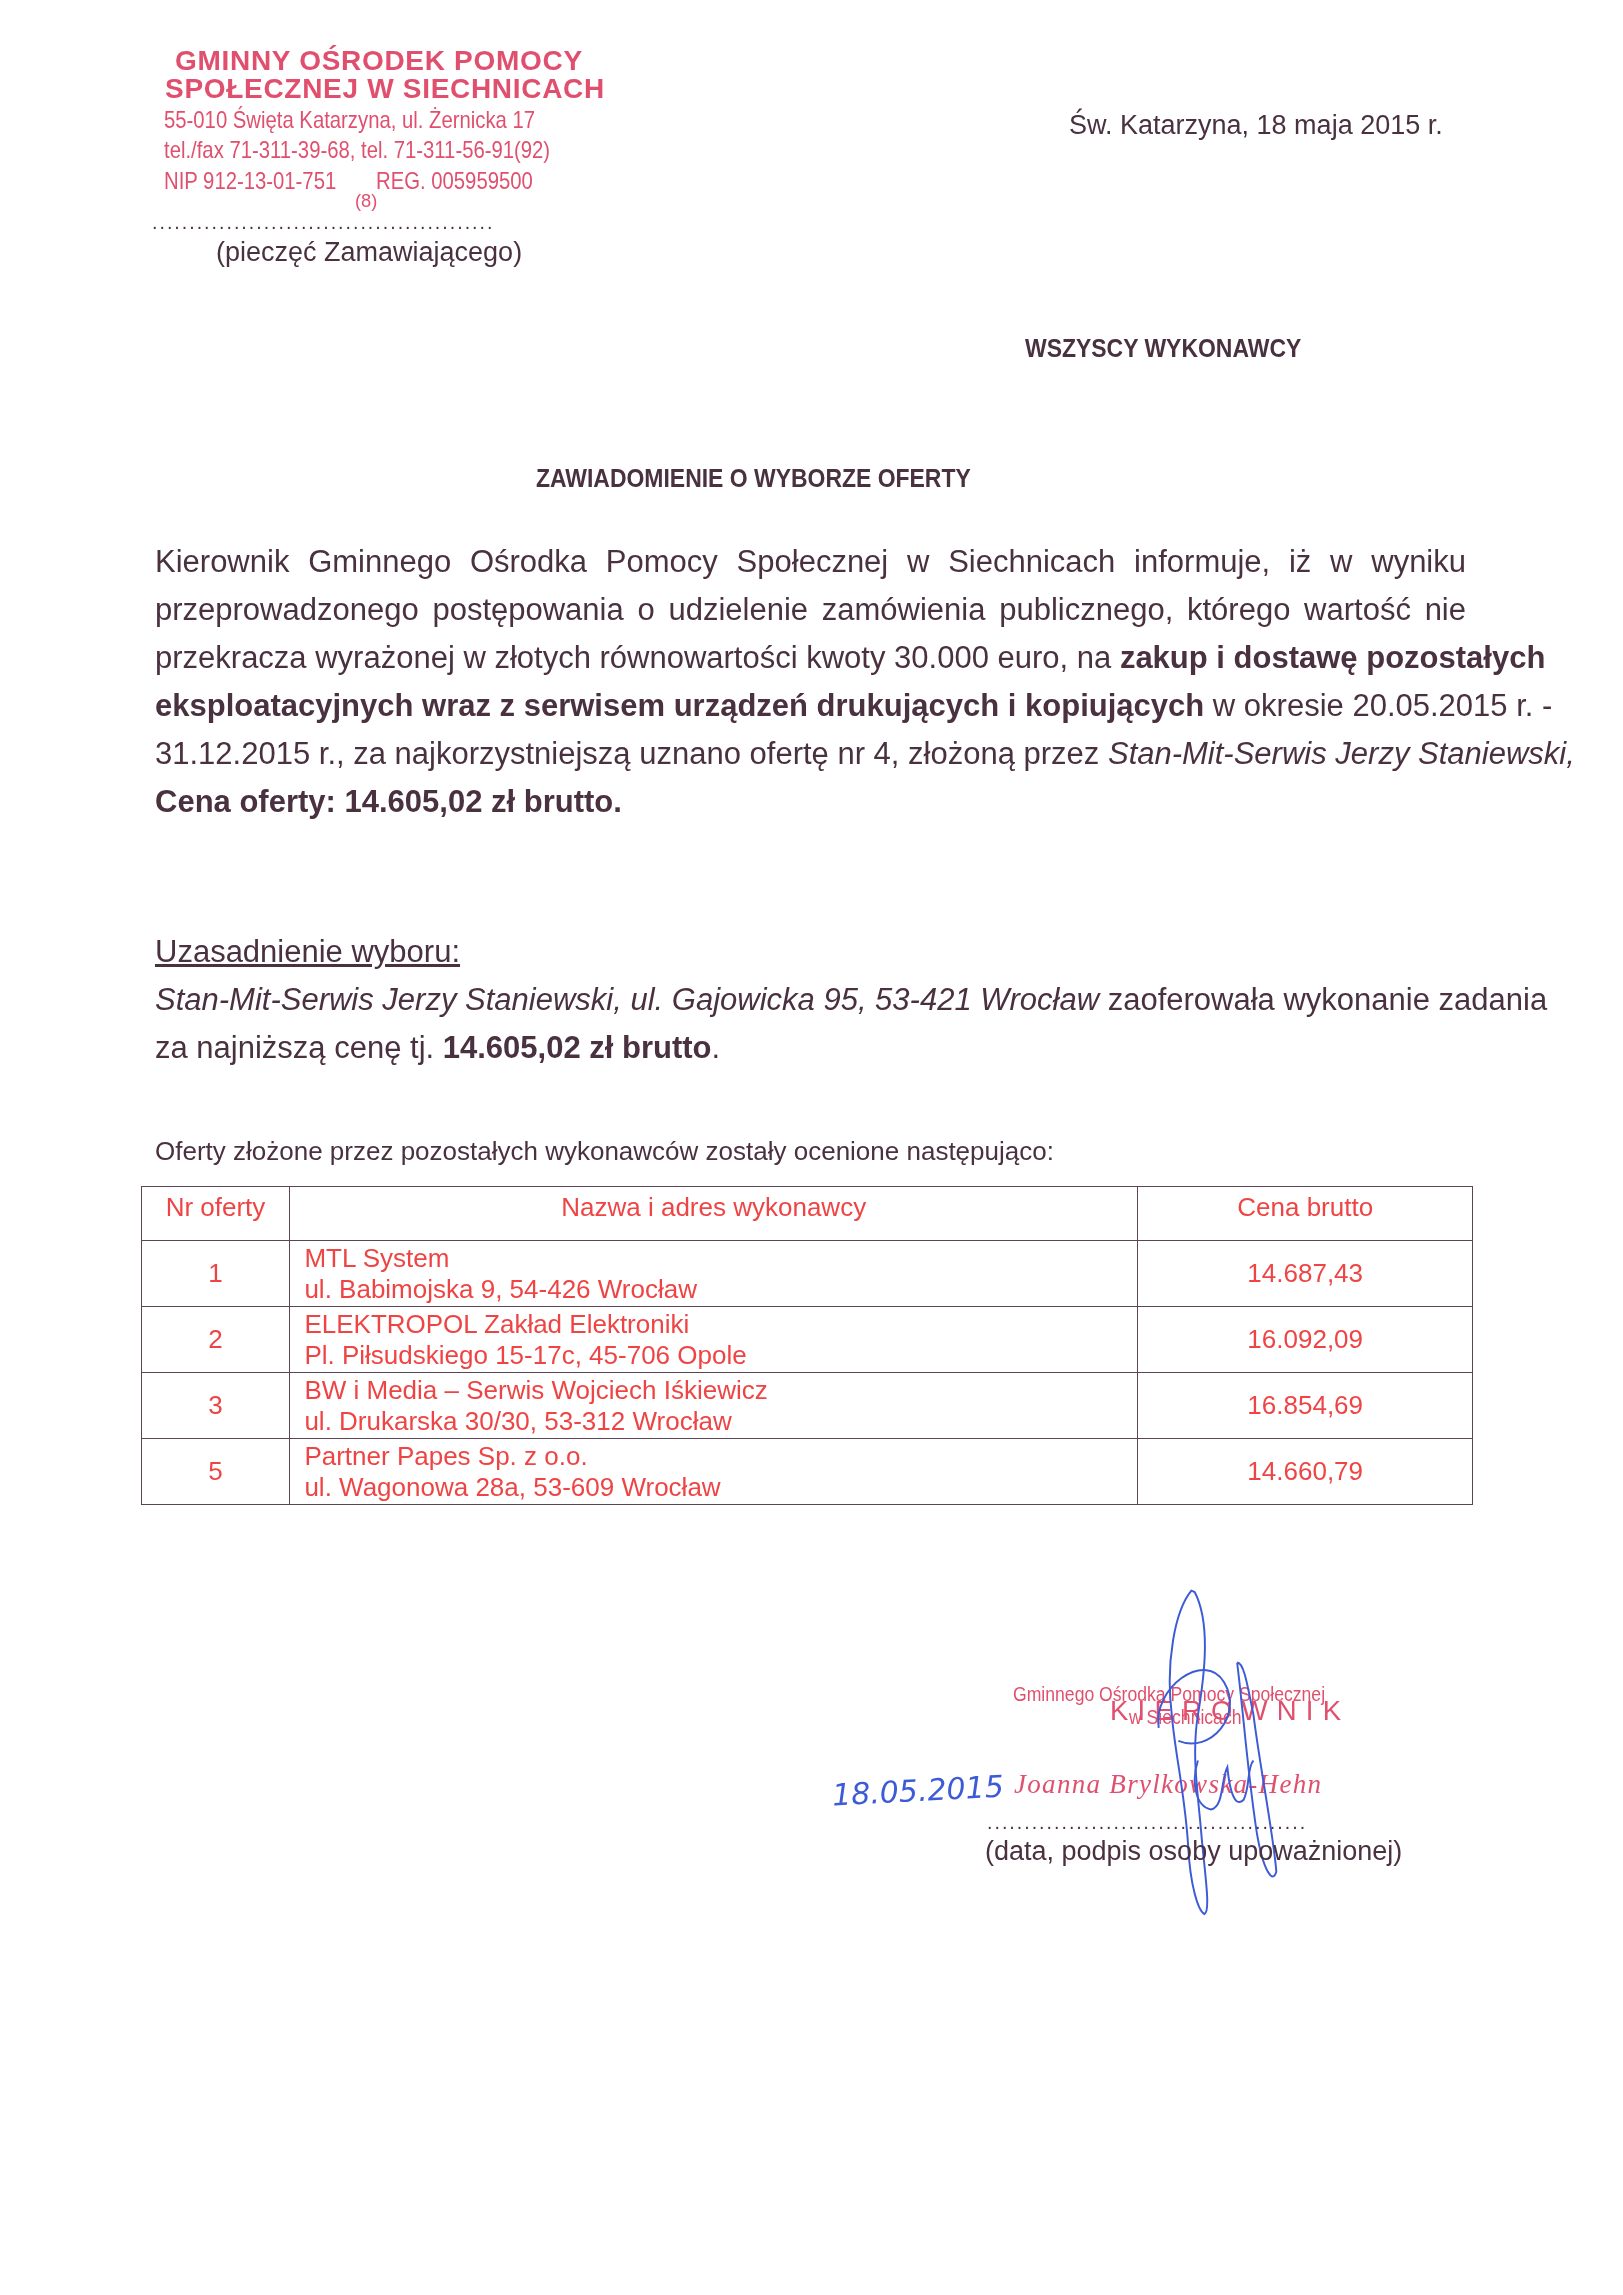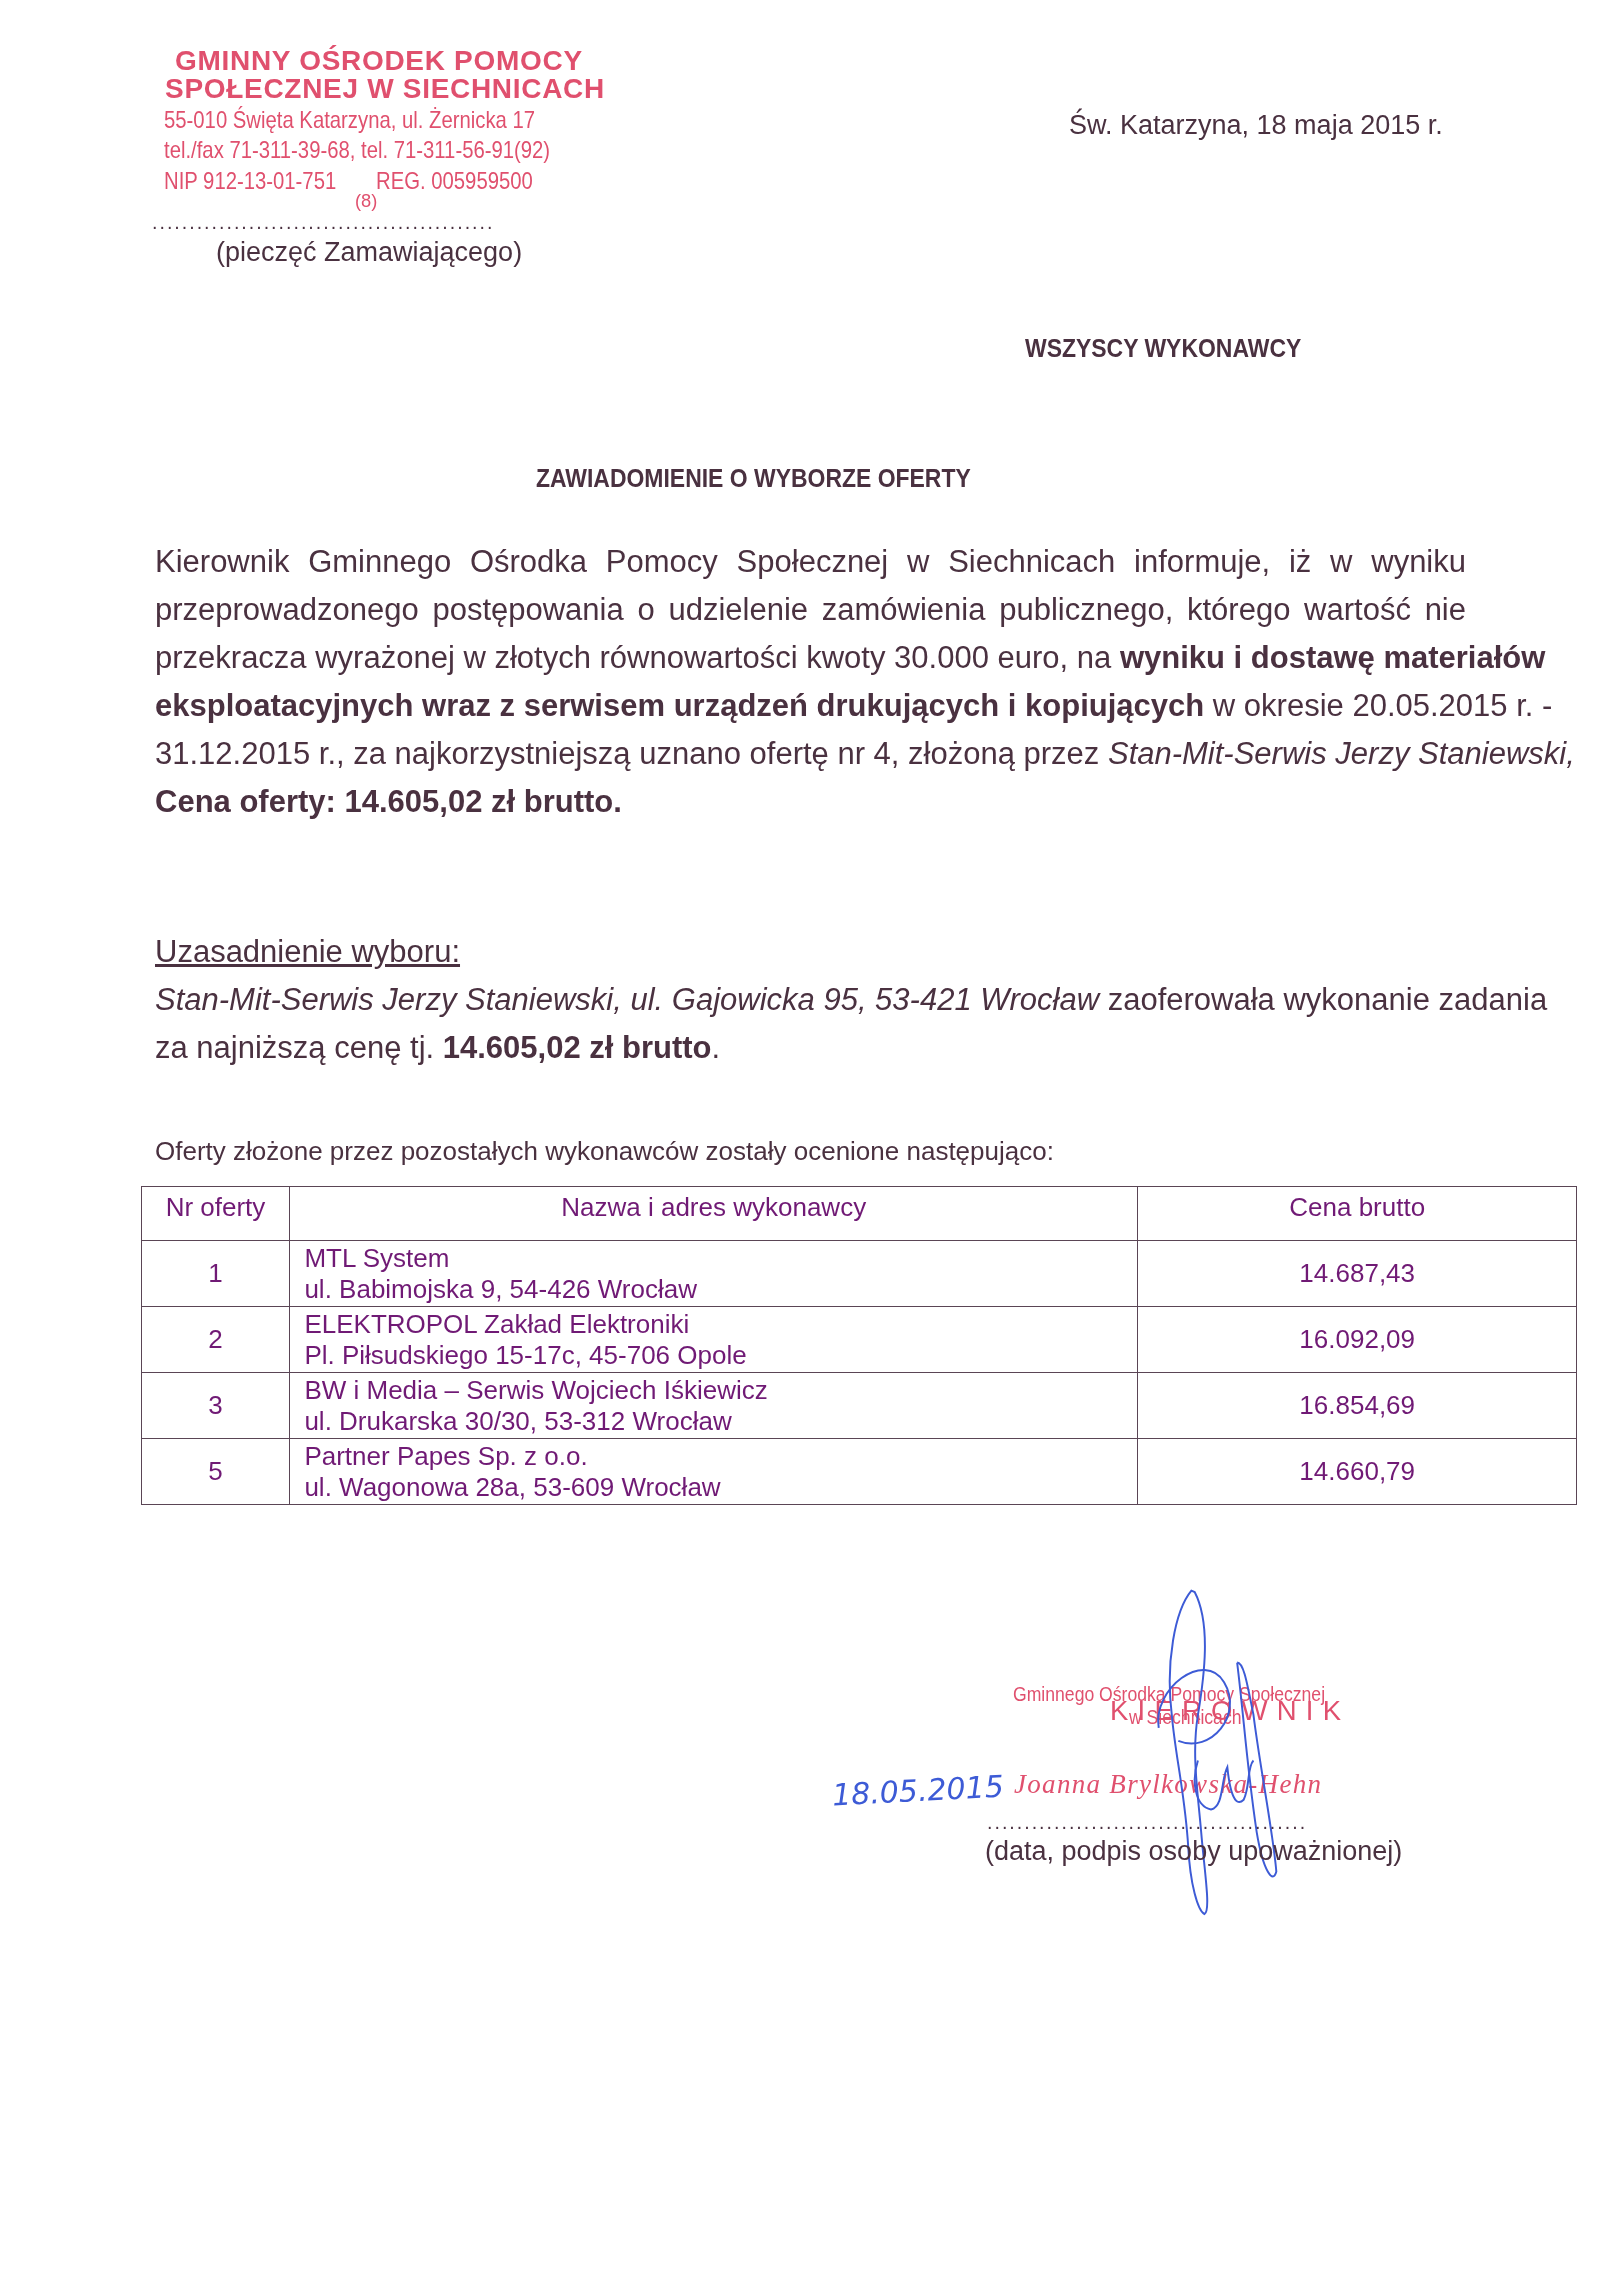--- a/index.html
+++ b/index.html
@@ -17,22 +17,22 @@
   .date { font-size:27px; }
   .heading { font-weight:bold; font-size:25.5px; transform:scaleX(0.9); transform-origin:left; }
 
   .para { position:absolute; left:155px; width:1311px; font-size:31px; line-height:48px; }
   .just { text-align:justify; text-align-last:justify; display:block; white-space:nowrap; }
   .line { display:block; white-space:nowrap; height:48px; }
   .b { font-weight:bold; }
   .i { font-style:italic; }
   .u { text-decoration:underline; }
 
-  table.offers { position:absolute; left:141px; top:1186px; width:1436px;
-                 border-collapse:collapse; font-size:26px; color:#701a75; }
+  table.offers { position:absolute; left:141px; top:1186px; width:1332px;
+                 border-collapse:collapse; font-size:26px; color:#ef4444; }
   table.offers td, table.offers th { border:1.6px solid #5a4555; padding:0; font-weight:normal; }
   table.offers th { height:48px; vertical-align:top; padding-top:5.2px; }
   table.offers td { height:65px; }
   .c1 { width:147px; text-align:center; }
   .c2 { width:833px; padding-left:14.4px !important; line-height:31px; }
   .c3 { text-align:center; }
 
   .kier { color:#e0506e; }
   .kier-title { font-size:27.5px; letter-spacing:9.2px; }
   .kier-org { font-size:20px; transform:scaleX(0.88); transform-origin:left; }
@@ -56,21 +56,21 @@
 
 <div class="abs date" style="left:1069px; top:110px;">Św. Katarzyna, 18 maja 2015 r.</div>
 
 <div class="abs heading" style="left:1025px; top:334px;">WSZYSCY WYKONAWCY</div>
 
 <div class="abs heading" style="left:536px; top:464px;">ZAWIADOMIENIE O WYBORZE OFERTY</div>
 
 <div class="para" style="top:538px;">
   <span class="just">Kierownik Gminnego Ośrodka Pomocy Społecznej w Siechnicach informuje, iż w wyniku</span>
   <span class="just">przeprowadzonego postępowania o udzielenie zamówienia publicznego, którego wartość nie</span>
-  <span class="just"><span>przekracza wyrażonej w złotych równowartości kwoty 30.000 euro, na </span><span class="b">wyniku i dostawę materiałów</span></span>
+  <span class="just"><span>przekracza wyrażonej w złotych równowartości kwoty 30.000 euro, na </span><span class="b">zakup i dostawę pozostałych</span></span>
   <span class="just"><span class="b">eksploatacyjnych wraz z serwisem urządzeń drukujących i kopiujących</span><span> w okresie 20.05.2015 r. -</span></span>
   <span class="just"><span>31.12.2015 r., za najkorzystniejszą uznano ofertę nr 4, złożoną przez </span><span class="i">Stan-Mit-Serwis Jerzy Staniewski,</span></span>
   <span class="line b">Cena oferty: 14.605,02 zł brutto.</span>
 </div>
 
 <div class="para" style="top:928px;">
   <span class="line u">Uzasadnienie wyboru:</span>
   <span class="just"><span class="i">Stan-Mit-Serwis Jerzy Staniewski, ul. Gajowicka 95, 53-421 Wrocław</span><span> zaoferowała wykonanie zadania</span></span>
   <span class="line"><span>za najniższą cenę tj. </span><span class="b">14.605,02 zł brutto</span><span>.</span></span>
 </div>

